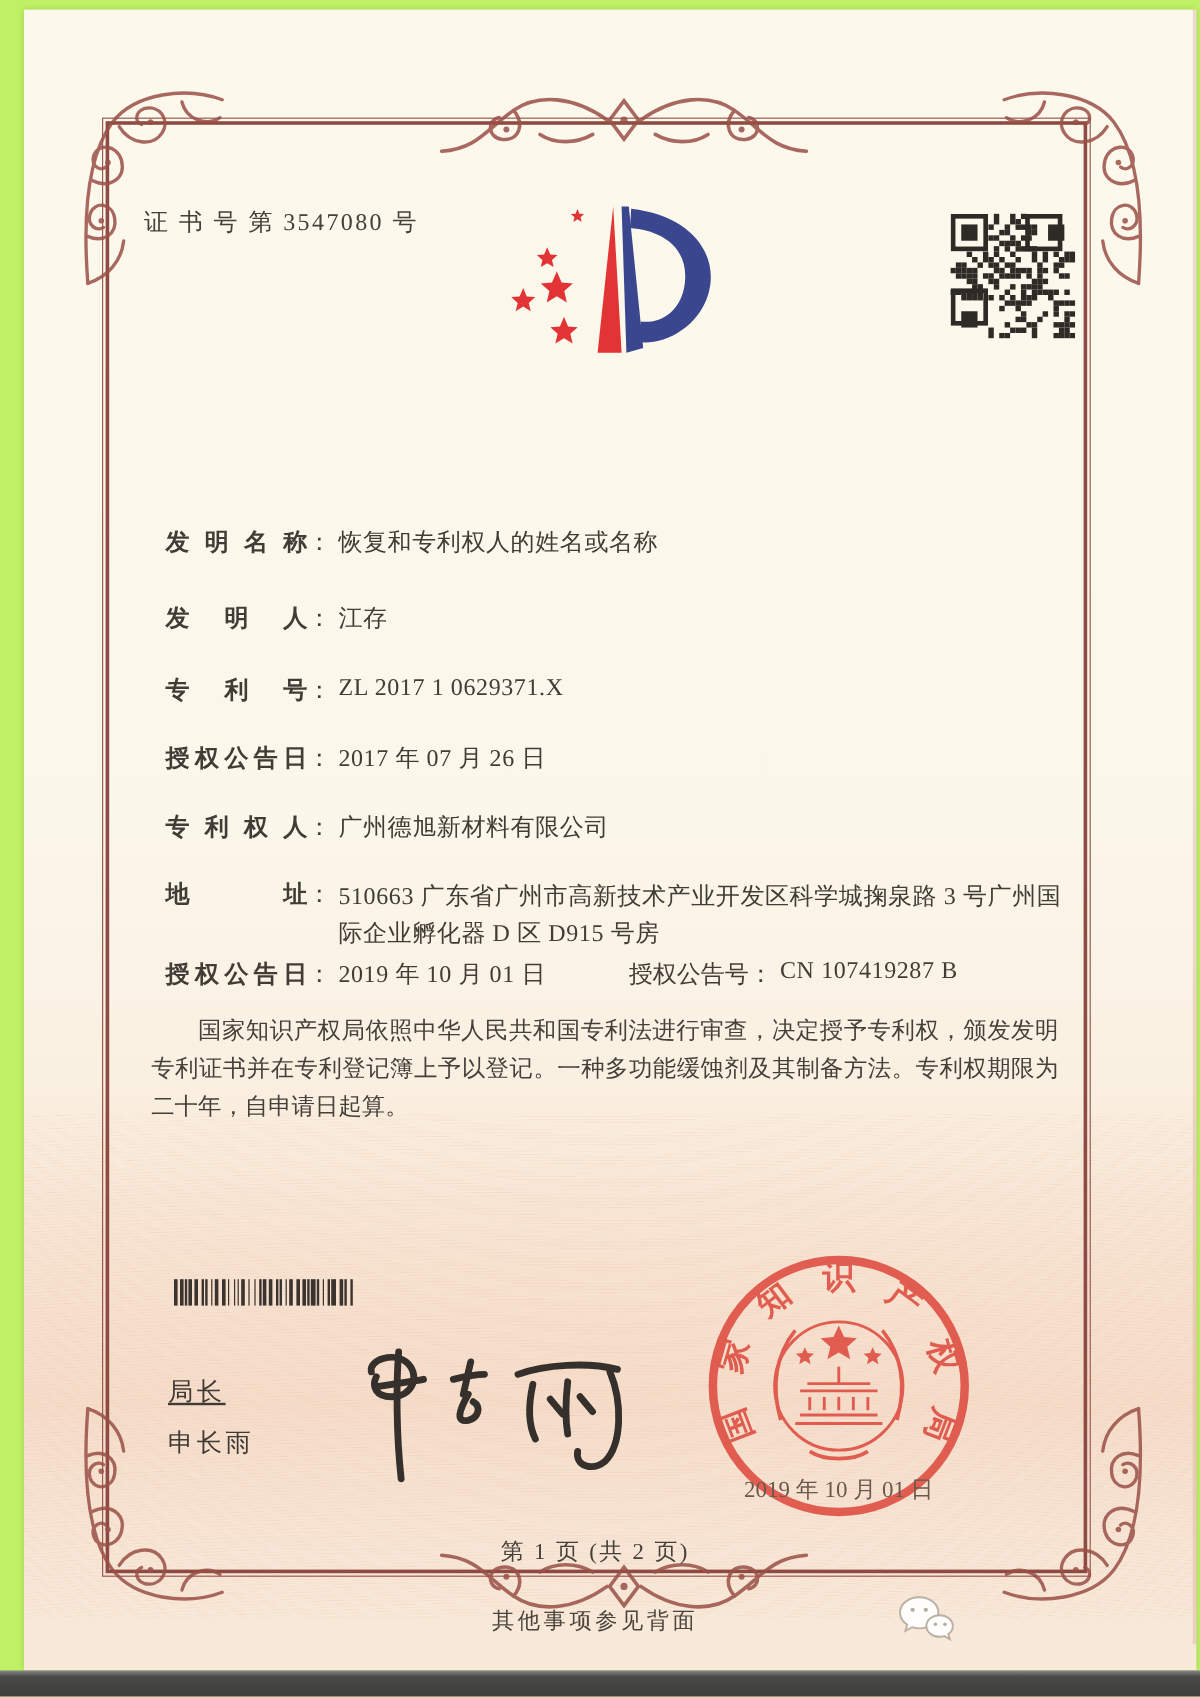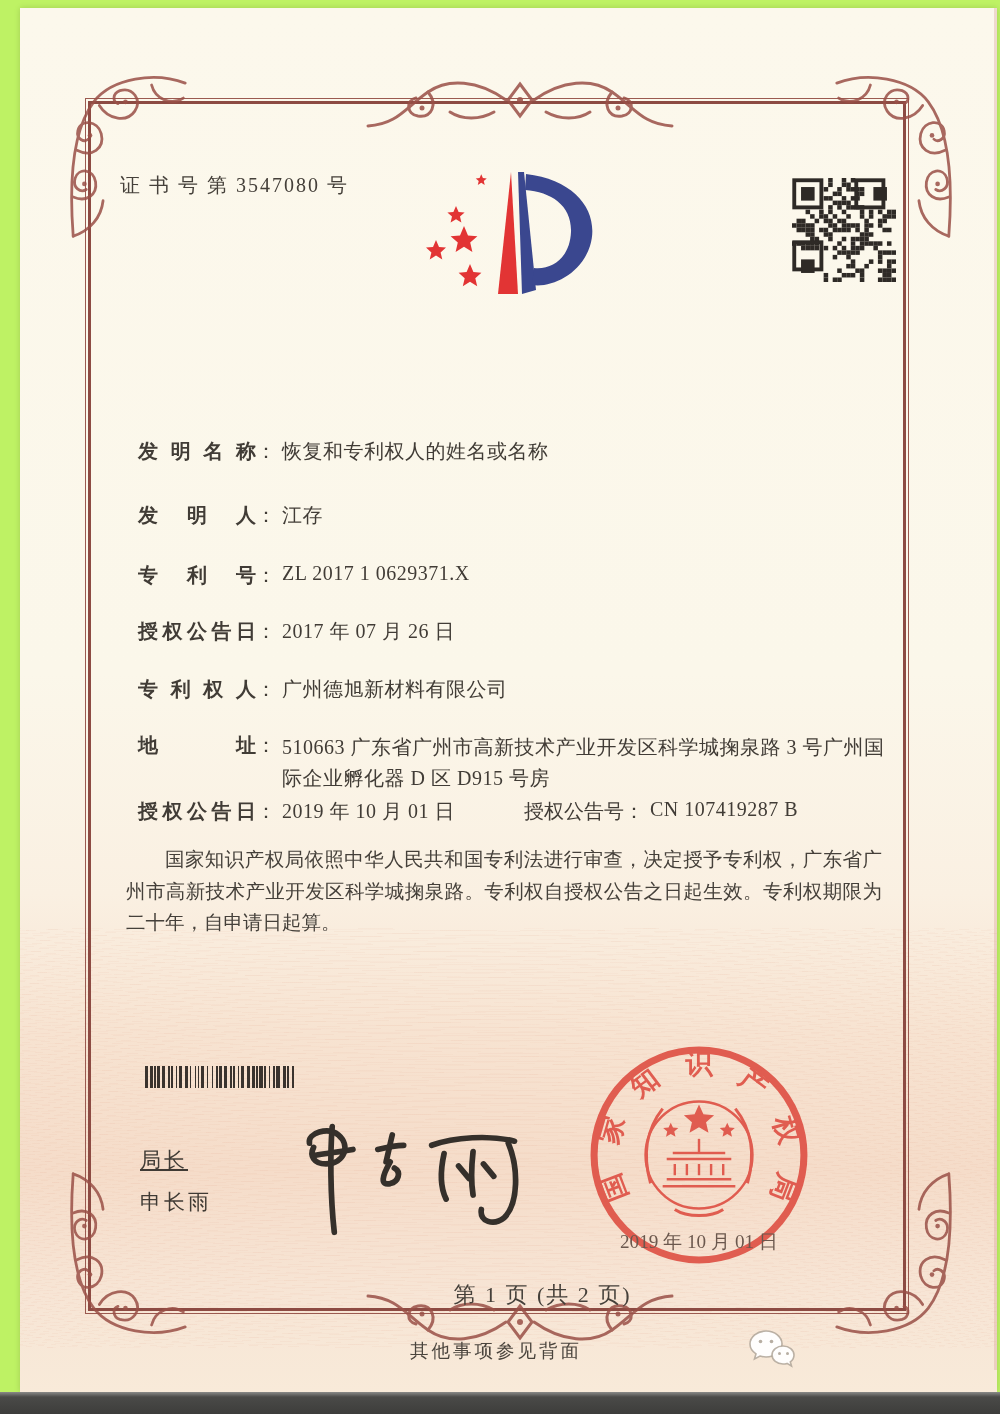--- a/index.html
+++ b/index.html
@@ -32,22 +32,22 @@
          color:#45403a;text-align:justify;}
   .paras p{margin:0 0 7px 0;text-indent:2em;}
   .barcode{position:absolute;left:125px;top:1058px;width:250px;height:22px;display:flex;align-items:stretch;}
   .barcode i{display:block;background:#3a332e;}
   .sig-title{position:absolute;left:120px;top:1138px;font-size:21px;color:#3f3a34;
              font-family:"Liberation Sans","DejaVu Sans",sans-serif;letter-spacing:3px;text-decoration:underline;}
   .sig-name{position:absolute;left:120px;top:1180px;font-size:21px;color:#3f3a34;
              font-family:Liberation Mono, monospace;letter-spacing:3px;}
   .signature{position:absolute;left:248px;top:1100px;}
   .seal{position:absolute;left:566px;top:1034px;}
-  .page-info{position:absolute;left:65px;top:1272px;width:915px;text-align:center;
-             font-size:22px;color:#45403a;letter-spacing:2px;}
+  .page-info{position:absolute;left:65px;top:1272px;width:822px;text-align:center;
+             font-size:19px;color:#45403a;letter-spacing:2px;}
   .back-note{position:absolute;left:65px;top:1330px;width:822px;text-align:center;
              font-size:18.5px;color:#4a443d;letter-spacing:3px;}
   .watermark{position:absolute;left:728px;top:1320px;display:flex;align-items:center;gap:8px;}
   .watermark .wm-text{font-size:27px;font-weight:bold;font-family:"Liberation Sans","DejaVu Sans",sans-serif;
              color:rgba(255,255,255,.95);
              text-shadow:1px 1px 1px rgba(165,155,142,.85),-1px -1px 1px rgba(255,255,255,.6);}
   .scan-strip{position:absolute;left:0;right:0;bottom:0;height:22px;
              background:linear-gradient(180deg,#8a8a88 0,#4a4a48 5px,#3d3d3b 100%);}
   .edge-right{position:absolute;right:0;top:0;bottom:22px;width:3px;background:rgba(214,160,150,.35);}
 </style>
@@ -334,21 +334,21 @@
       <div class="row" style="top:294px">
         <span class="lbl">地址</span><span class="colon">：</span><span class="val wrap">510663 广东省广州市高新技术产业开发区科学城掬泉路 3 号广州国际企业孵化器 D 区 D915 号房</span>
       </div>
       <div class="row" style="top:360px">
         <span class="lbl">授权公告日</span><span class="colon">：</span><span class="val">2019 年 10 月 01 日</span>
         <span class="lbl2">授权公告号</span><span class="colon">：</span><span class="val">CN 107419287 B</span>
       </div>
     </div>
 
     <div class="paras">
-      <p>国家知识产权局依照中华人民共和国专利法进行审查，决定授予专利权，广东省广州市高新技术产业开发区科学城掬泉路。专利权自授权公告之日起生效。专利权期限为二十年，自申请日起算。</p>
+      <p>国家知识产权局依照中华人民共和国专利法进行审查，决定授予专利权，颁发发明专利证书并在专利登记簿上予以登记。一种多功能缓蚀剂及其制备方法。专利权期限为二十年，自申请日起算。</p>
     </div>
 
     <div class="barcode" id="barcode">
         <i style="width: 3.1px;"></i>
         <i style="width: 1.55px; background: transparent;"></i>
         <i style="width: 3.1px;"></i>
         <i style="width: 1.55px; background: transparent;"></i>
         <i style="width: 1.55px;"></i>
         <i style="width: 1.55px; background: transparent;"></i>
         <i style="width: 3.1px;"></i>

